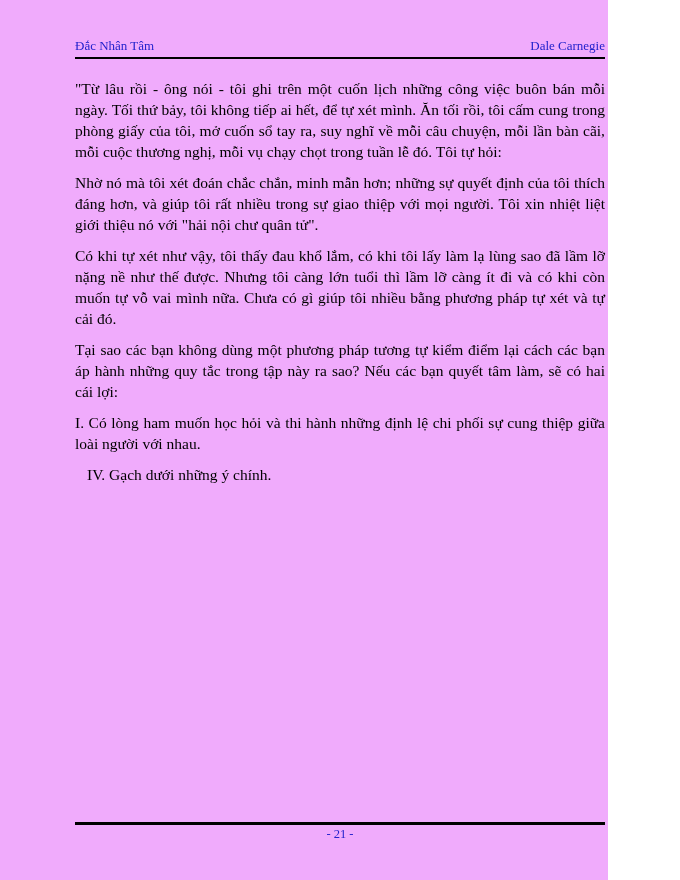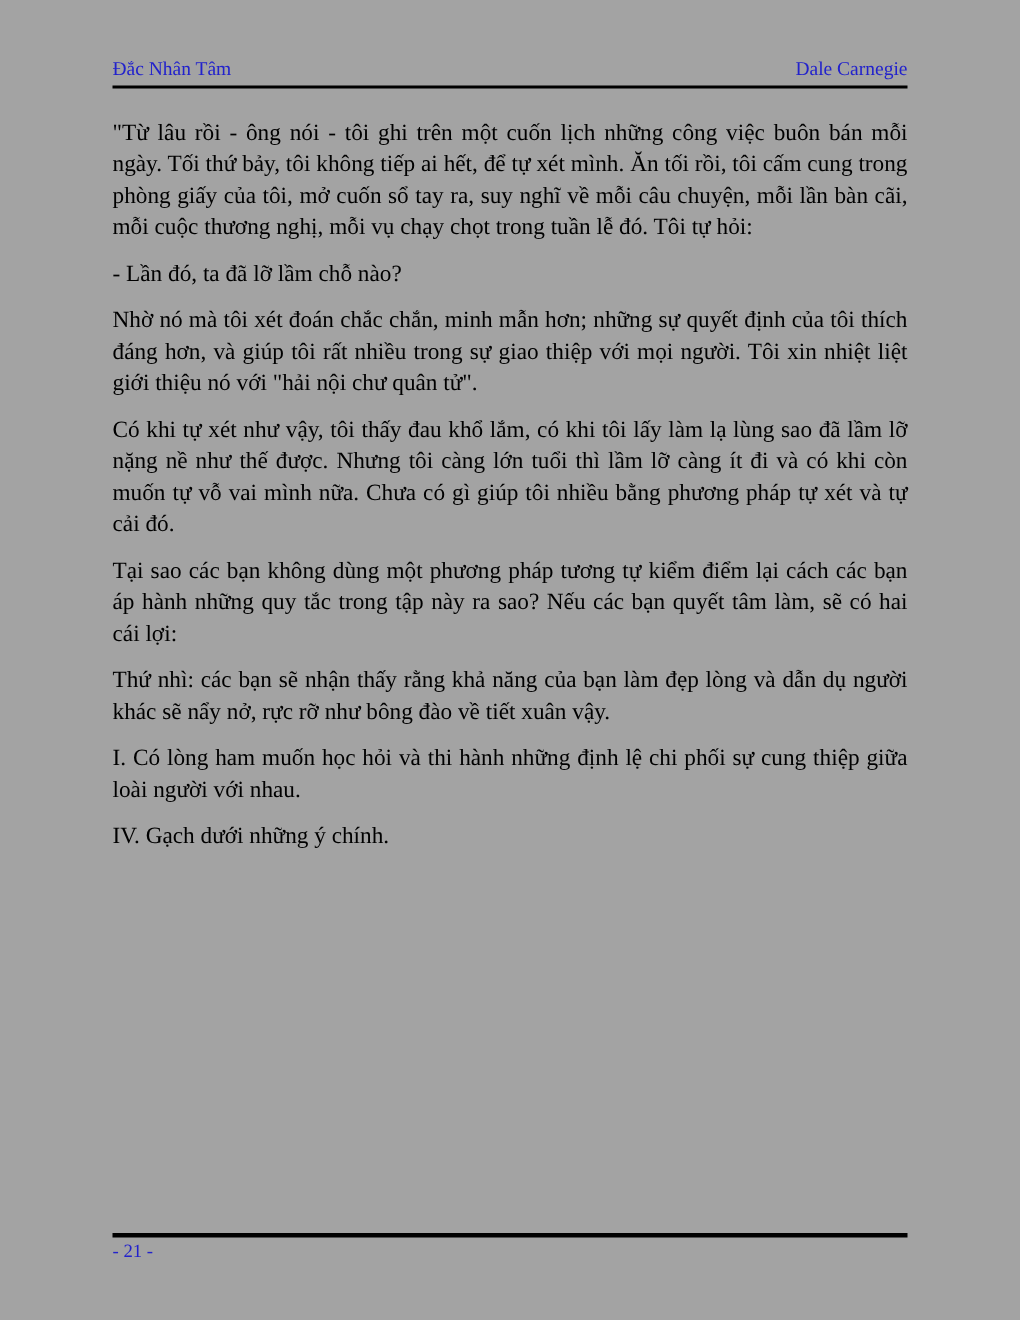--- a/index.html
+++ b/index.html
@@ -2,23 +2,23 @@
 <html><head>
 <meta charset="utf-8">
 <style>
   html, body {
     margin: 0;
     padding: 0;
     background: #ffffff;
   }
   .page {
     position: relative;
-    width: 680px;
+    width: 608px;
     height: 880px;
-    background: #a3a3a3;
+    background: #f0abfc;
     overflow: hidden;
     font-family: "Liberation Serif", "DejaVu Serif", serif;
   }
   
   .header {
     position: absolute;
     top: 38px;
     left: 75px;
     width: 530px;
     display: flex;
@@ -44,58 +44,57 @@
     font-size: 15.5px;
     line-height: 21px;
     color: #000000;
     text-align: justify;
   }
   .content p {
     margin: 0 0 10px 0;
   }
   .content p:last-child {
     margin-bottom: 0;
+    margin-left: 12px;
   }
   
   .footer-rule {
     position: absolute;
     top: 822px;
     left: 75px;
     width: 530px;
     height: 3px;
     background: #000000;
   }
   .footer {
     position: absolute;
     top: 827px;
     left: 75px;
     width: 530px;
-    text-align: left;
+    text-align: center;
     font-size: 12.5px;
     color: #2222CC;
   }
 </style>
 </head>
 <body>
 
 <div class="page">
 
   <div class="header">
     <span>Đắc Nhân Tâm</span>
     <span>Dale Carnegie</span>
   </div>
   <div class="header-rule"></div>
 
   <div class="content">
     <p>"Từ lâu rồi - ông nói - tôi ghi trên một cuốn lịch những công việc buôn bán mỗi ngày. Tối thứ bảy, tôi không tiếp ai hết, để tự xét mình. Ăn tối rồi, tôi cấm cung trong phòng giấy của tôi, mở cuốn sổ tay ra, suy nghĩ về mỗi câu chuyện, mỗi lần bàn cãi, mỗi cuộc thương nghị, mỗi vụ chạy chọt trong tuần lễ đó. Tôi tự hỏi:</p>
-    <p>- Lần đó, ta đã lỡ lầm chỗ nào?</p>
     <p>Nhờ nó mà tôi xét đoán chắc chắn, minh mẫn hơn; những sự quyết định của tôi thích đáng hơn, và giúp tôi rất nhiều trong sự giao thiệp với mọi người. Tôi xin nhiệt liệt giới thiệu nó với "hải nội chư quân tử".</p>
     <p>Có khi tự xét như vậy, tôi thấy đau khổ lắm, có khi tôi lấy làm lạ lùng sao đã lầm lỡ nặng nề như thế được. Nhưng tôi càng lớn tuổi thì lầm lỡ càng ít đi và có khi còn muốn tự vỗ vai mình nữa. Chưa có gì giúp tôi nhiều bằng phương pháp tự xét và tự cải đó.</p>
     <p>Tại sao các bạn không dùng một phương pháp tương tự kiểm điểm lại cách các bạn áp hành những quy tắc trong tập này ra sao? Nếu các bạn quyết tâm làm, sẽ có hai cái lợi:</p>
-    <p>Thứ nhì: các bạn sẽ nhận thấy rằng khả năng của bạn làm đẹp lòng và dẫn dụ người khác sẽ nẩy nở, rực rỡ như bông đào về tiết xuân vậy.</p>
     <p>I. Có lòng ham muốn học hỏi và thi hành những định lệ chi phối sự cung thiệp giữa loài người với nhau.</p>
     <p>IV. Gạch dưới những ý chính.</p>
   </div>
 
   <div class="footer-rule"></div>
   <div class="footer">
     <span>- 21 -</span>
   </div>
 
 </div>

